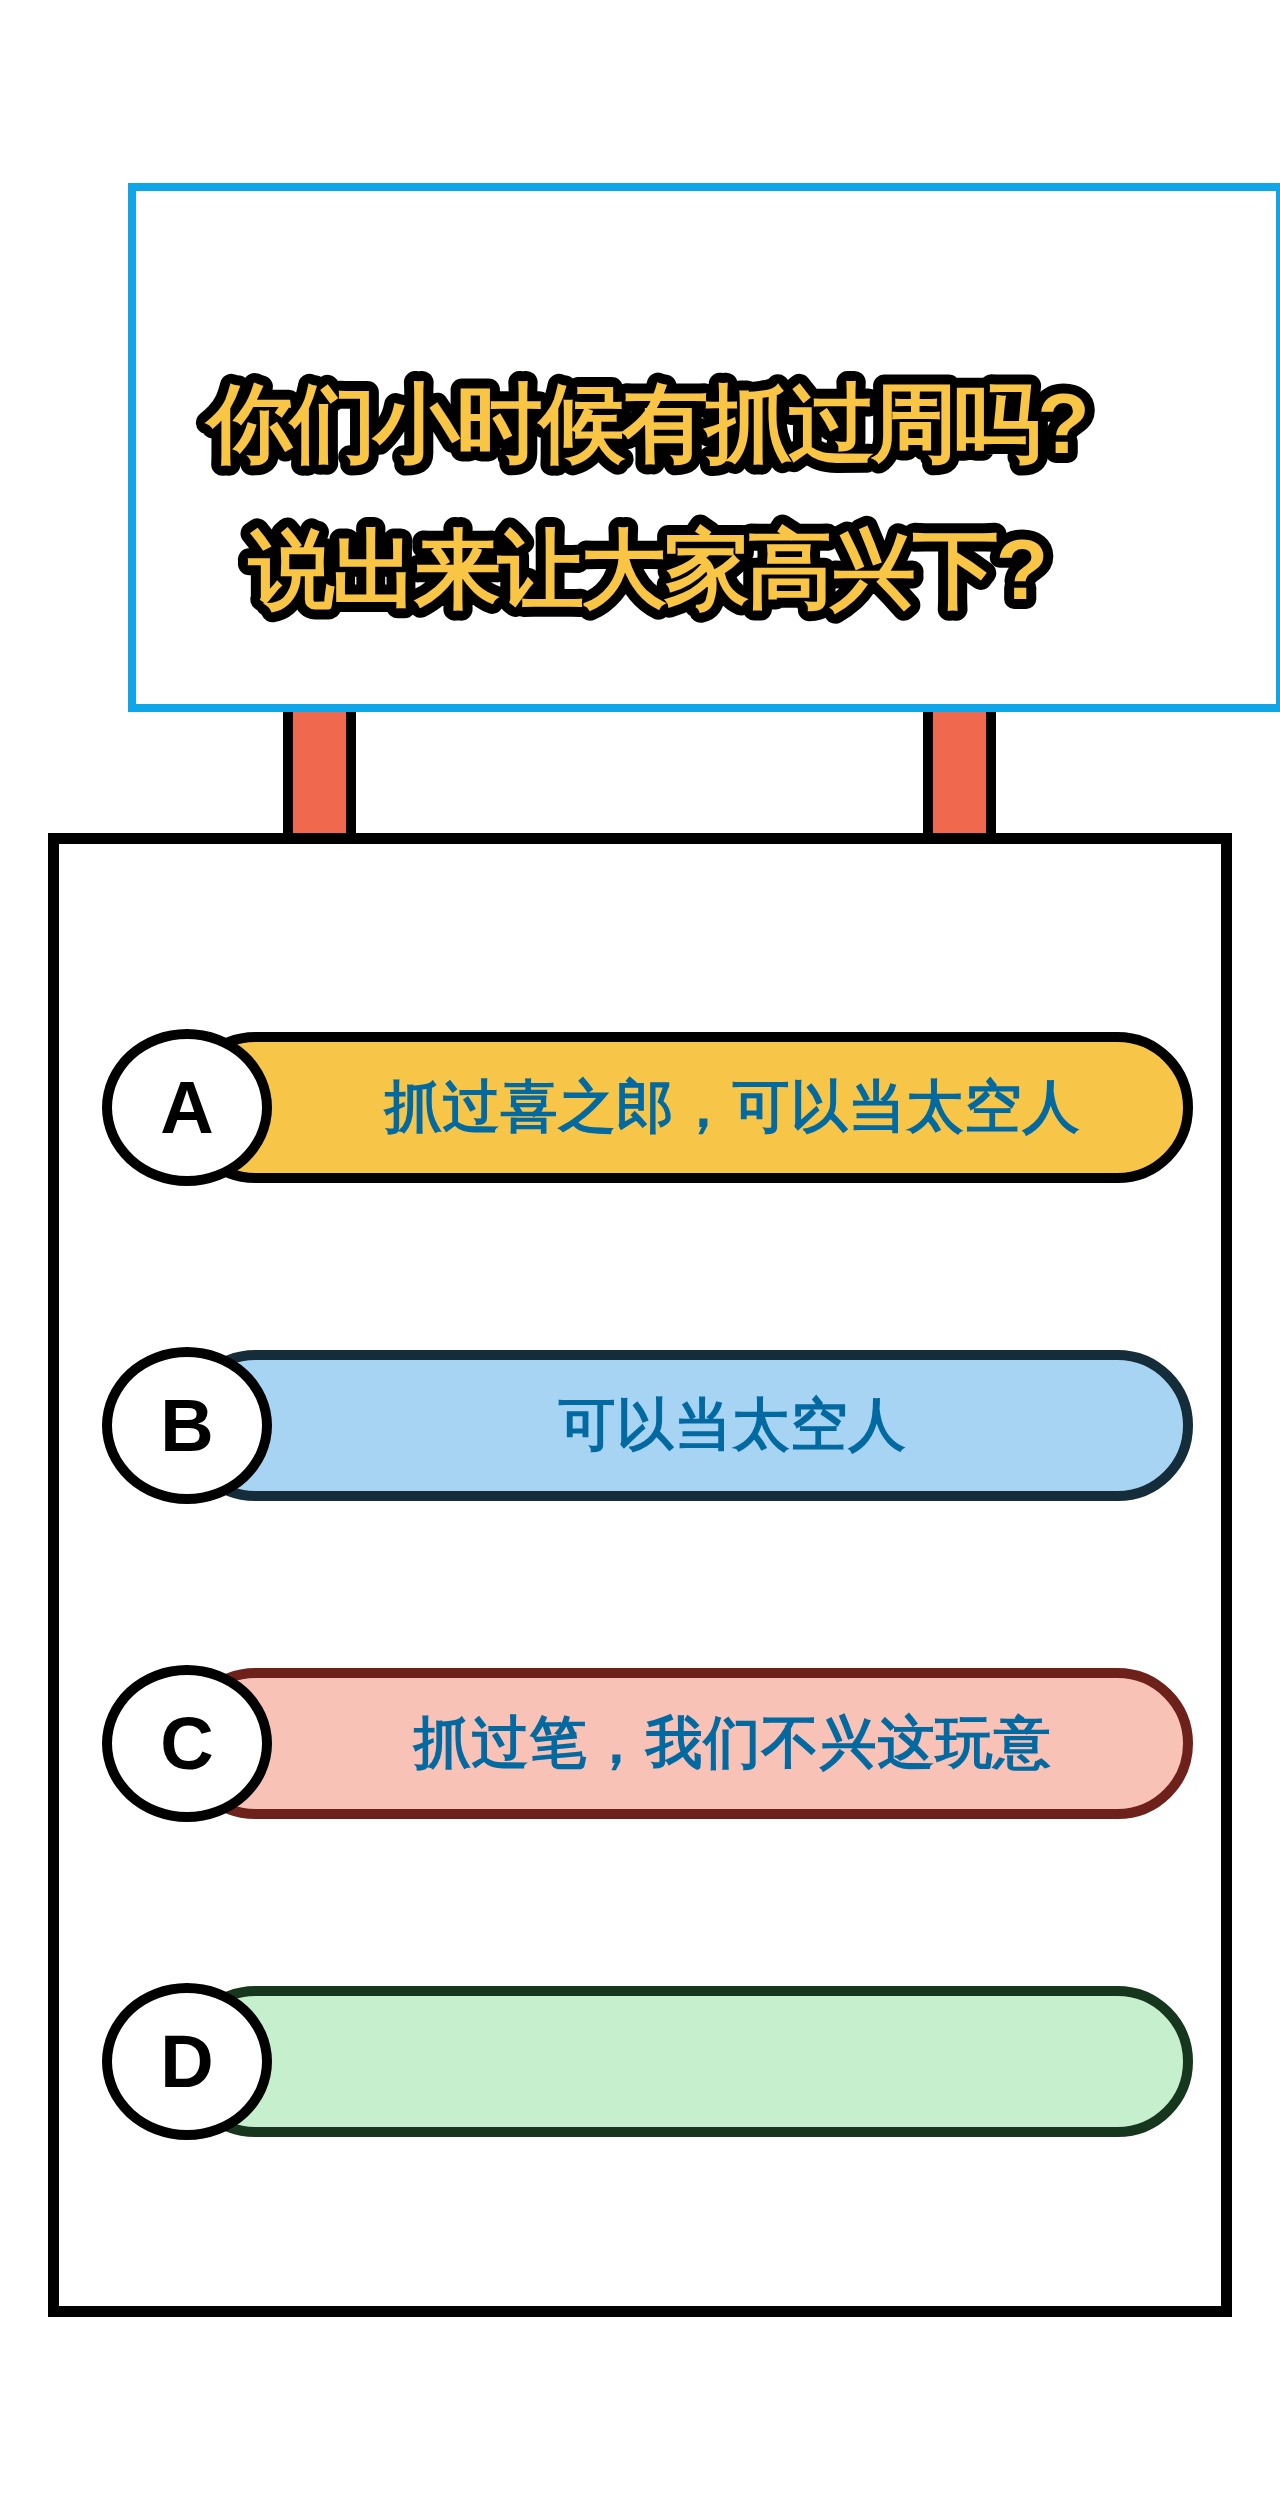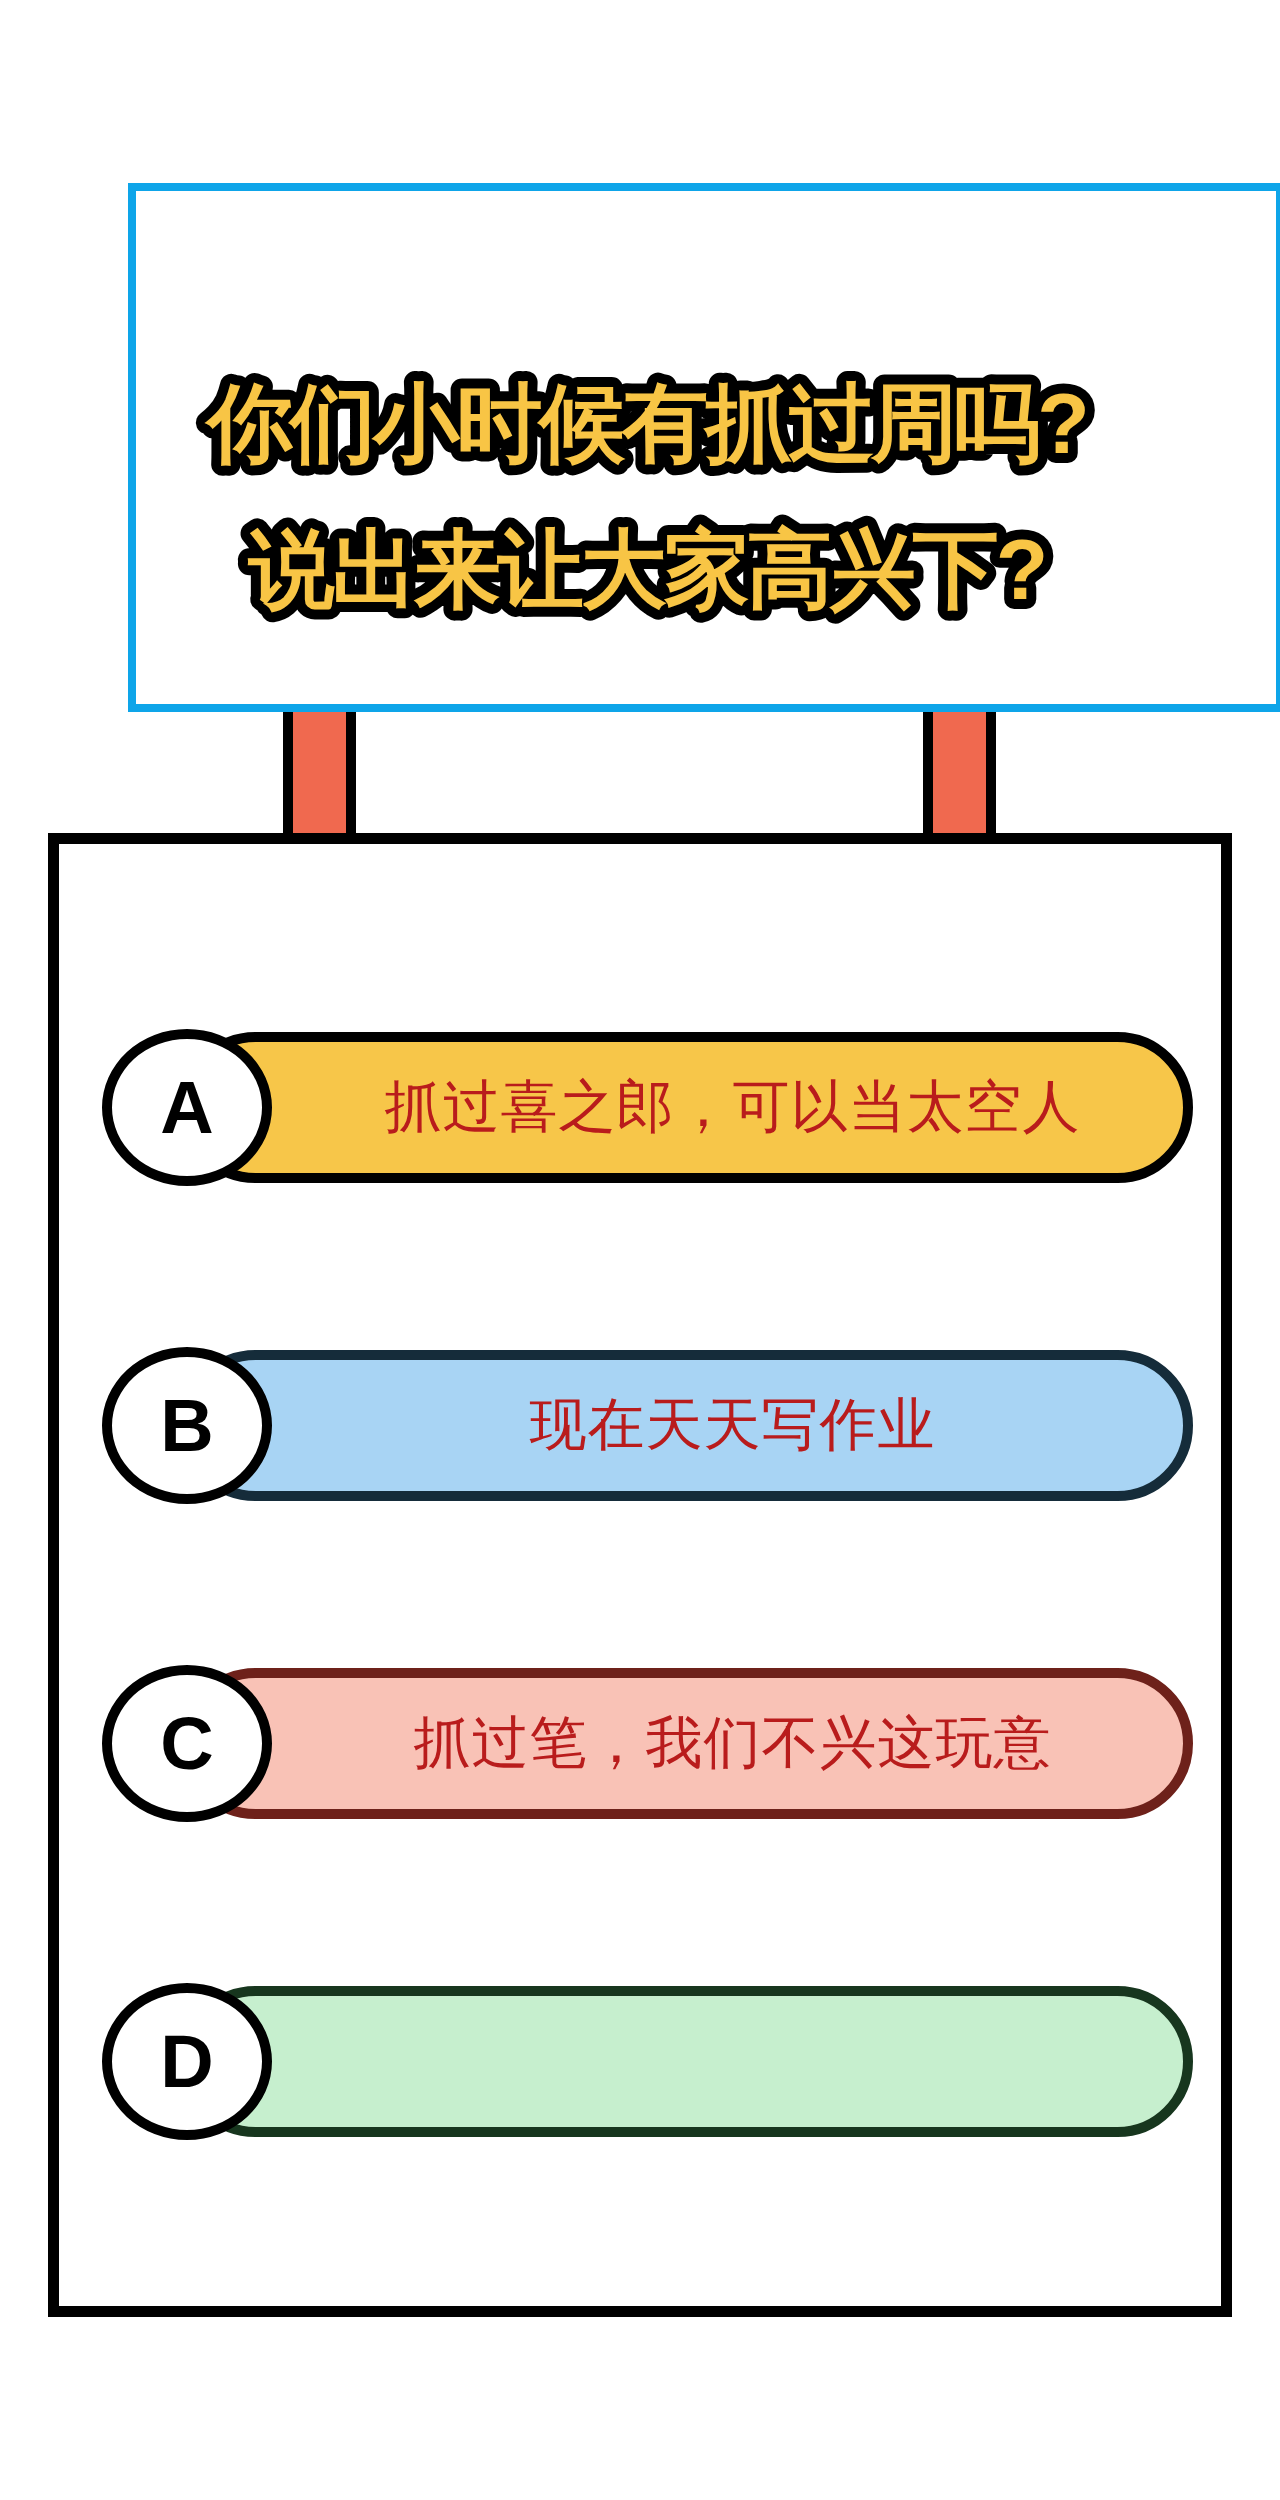--- a/index.html
+++ b/index.html
@@ -105,22 +105,22 @@
     position: absolute;
     left: 213px;
     top: 3px;
     width: 921px;
     height: 151px;
     z-index: 3;
     display: flex;
     align-items: center;
     justify-content: center;
     font-size: 57px;
-    font-weight: 400;
-    color: #b91c1c;
+    font-weight: 700;
+    color: #0369a1;
     white-space: nowrap;
     letter-spacing: 1px;
   }
 </style>
 </head>
 <body>
 
 <div class="page">
 
   <div class="post left" style="background-color: rgb(240, 105, 79);"></div>
@@ -141,21 +141,21 @@
         <span class="option-letter">A</span>
       </div>
       <div class="option-text">抓过喜之郎，可以当太空人</div>
     </div>
 
     <div class="option-row row-b">
       <div class="option-bar" style="background-color: rgb(168, 212, 244); border-color: rgb(21, 44, 58);"></div>
       <div class="option-badge">
         <span class="option-letter">B</span>
       </div>
-      <div class="option-text">现在天天写作业</div>
+      <div class="option-text">可以当太空人</div>
     </div>
 
     <div class="option-row row-c">
       <div class="option-bar" style="background-color: rgb(249, 194, 182); border-color: rgb(110, 33, 26);"></div>
       <div class="option-badge">
         <span class="option-letter">C</span>
       </div>
       <div class="option-text">抓过笔，我们不兴这玩意</div>
     </div>
 

